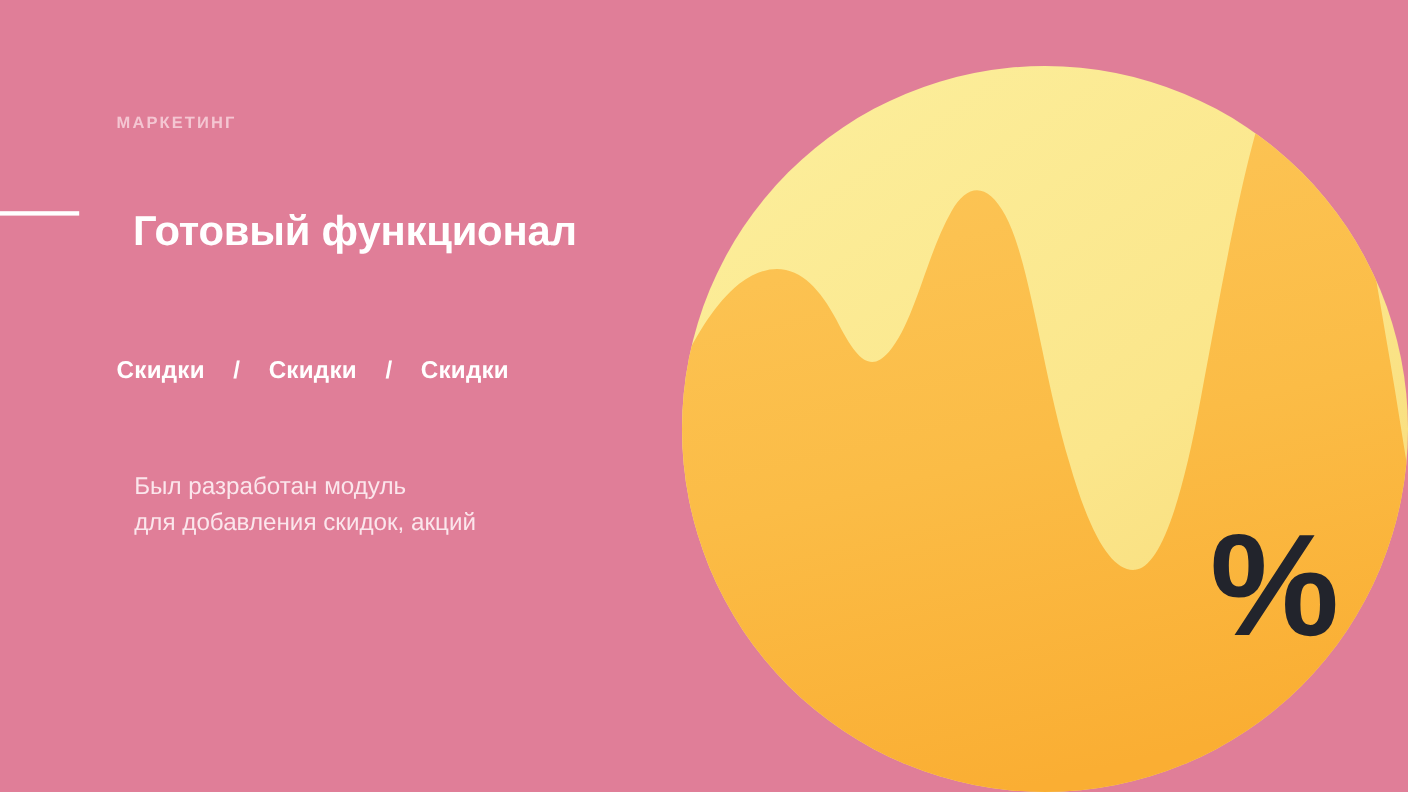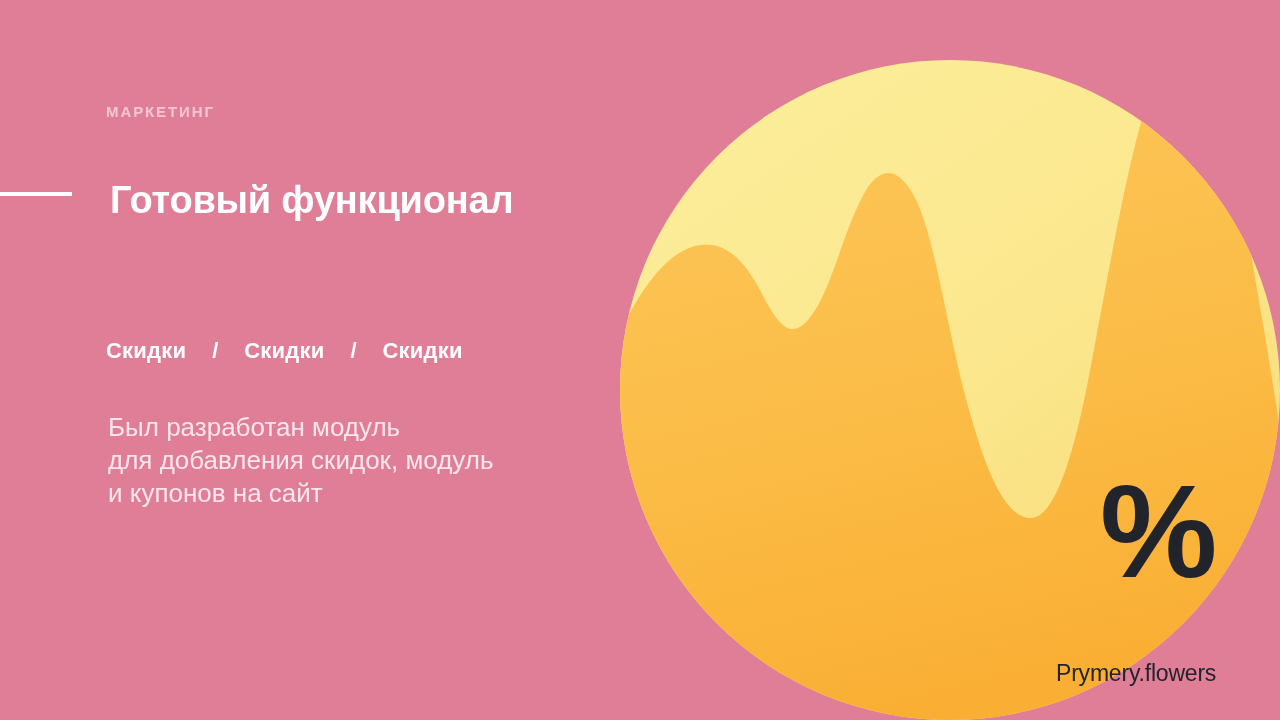--- a/index.html
+++ b/index.html
@@ -64,55 +64,54 @@
     width: 72px;
     height: 4px;
     background: #ffffff;
   }
 
   .headline {
     position: absolute;
     left: 106px;
     top: 171px;
     width: 500px;
-    margin: 4px;
+    margin: 15px;
     font-size: 38px;
     line-height: 50px;
     font-weight: bold;
     color: #ffffff;
     letter-spacing: -0.2px;
   }
   .headline .line { display: block; }
 
   .tags {
     position: absolute;
     left: 106px;
     top: 324px;
     display: flex;
     align-items: flex-start;
     font-size: 22px;
     font-weight: bold;
     color: #ffffff;
     white-space: nowrap;
-    margin-top: 14px;
   }
   .tags .tag { letter-spacing: 0.2px; }
   .tags .sep {
     margin: 0 26px;
     font-weight: bold;
     color: #ffffff;
   }
 
   .body-copy {
     position: absolute;
     left: 106px;
     top: 409px;
     width: 470px;
-    margin: 2px;
-    font-size: 26px;
+    margin: 16px;
+    font-size: 22px;
     line-height: 33px;
     color: #FBE6EC;
     font-weight: normal;
   }
   .body-copy .line { display: block; }
 
   
   .percent-mark {
     position: absolute;
     left: 1100px;
@@ -176,21 +175,20 @@
           C 634,26 660,190 684,330
           C 700,424 712,520 730,560
           L 730,760
           Z"></path>
       </g>
     </svg>
   </div>
 
   <div class="percent-mark">%</div>
 
-  <div class="brand">Prymery.flowers</div>
 
   <div class="content">
 
     <div class="eyebrow">МАРКЕТИНГ</div>
 
     <div class="accent-rule"></div>
 
     <h1 class="headline">
       <span class="line">Готовый функционал</span>
     </h1>
@@ -198,18 +196,17 @@
     <div class="tags">
       <span class="tag">Скидки</span>
       <span class="sep">/</span>
       <span class="tag">Скидки</span>
       <span class="sep">/</span>
       <span class="tag">Скидки</span>
     </div>
 
     <p class="body-copy">
       <span class="line">Был разработан модуль</span>
-      <span class="line">для добавления скидок, модуль</span>
-      <span class="line">и купонов на сайт</span>
+      <span class="line">для добавления скидок, акций</span>
     </p>
 
   </div>
 </div>
 
 </body></html>

